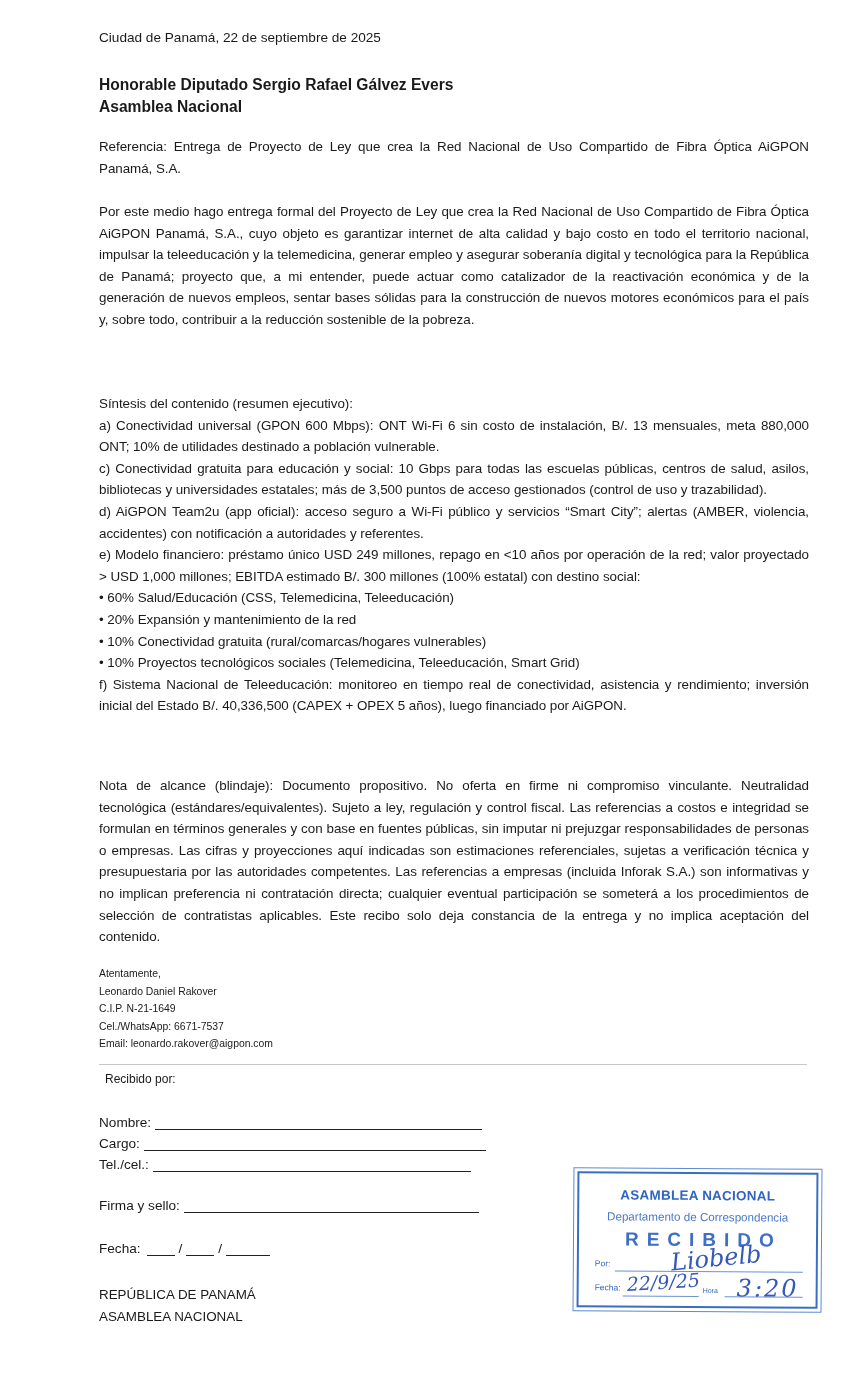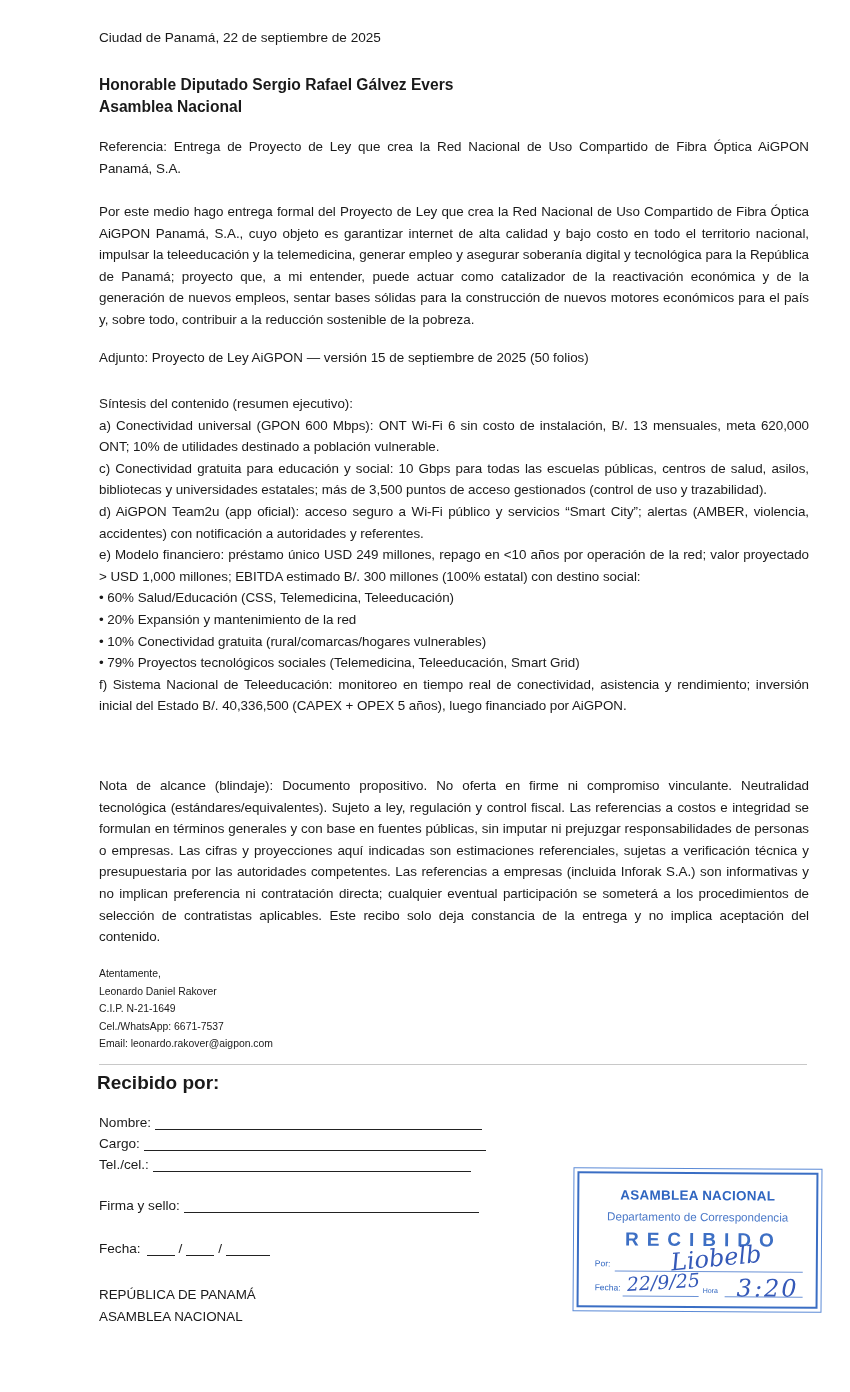--- a/index.html
+++ b/index.html
@@ -12,21 +12,21 @@
   .recipient { left: 99px; top: 74px; font-size: 15.6px; font-weight: bold; line-height: 22px; }
   .ref { top: 136px; }
   .intro { top: 201px; }
   .attach { top: 350px; left: 99px; font-size: 13.4px; }
   .summary { top: 393px; text-align: justify; }
   .summary p { margin: 0; }
   .summary .bullet::before { content: "• "; }
   .note { top: 775px; }
   .sig { left: 99px; top: 965px; font-size: 10.4px; line-height: 17.6px; }
   .sep { left: 99px; top: 1064px; width: 708px; height: 0; border-top: 1px solid #c8c8c8; }
-  .received { left: 97px; top: 1072px; font-size: 19px; font-weight: bold; }
+  .received { left: 105px; top: 1072px; font-size: 12px; }
   .field { left: 99px; font-size: 13.6px; display: flex; align-items: flex-end; }
   .field .line { border-bottom: 1px solid #222; height: 12px; margin-left: 4px; }
   .f-nombre { top: 1115px; }
   .f-cargo { top: 1136px; }
   .f-tel { top: 1157px; }
   .f-firma { top: 1198px; }
   .f-fecha { top: 1241px; }
   .fecha-blank { display: inline-block; border-bottom: 1px solid #222; height: 12px; }
   .slash { margin: 0 4px; }
   .footer { left: 99px; top: 1284px; font-size: 13.4px; line-height: 22px; }
@@ -55,32 +55,31 @@
 
   <div class="abs recipient">
     <div>Honorable Diputado Sergio Rafael Gálvez Evers</div>
     <div>Asamblea Nacional</div>
   </div>
 
   <div class="abs body-text ref">Referencia: Entrega de Proyecto de Ley que crea la Red Nacional de Uso Compartido de Fibra Óptica AiGPON Panamá, S.A.</div>
 
   <div class="abs body-text intro">Por este medio hago entrega formal del Proyecto de Ley que crea la Red Nacional de Uso Compartido de Fibra Óptica AiGPON Panamá, S.A., cuyo objeto es garantizar internet de alta calidad y bajo costo en todo el territorio nacional, impulsar la teleeducación y la telemedicina, generar empleo y asegurar soberanía digital y tecnológica para la República de Panamá; proyecto que, a mi entender, puede actuar como catalizador de la reactivación económica y de la generación de nuevos empleos, sentar bases sólidas para la construcción de nuevos motores económicos para el país y, sobre todo, contribuir a la reducción sostenible de la pobreza.</div>
 
-  <div class="abs attach">Adjunto: Proyecto de Ley AiGPON — versión 15 de septiembre de 2025 (50 folios)</div>
 
   <div class="abs body-text summary">
     <p>Síntesis del contenido (resumen ejecutivo):</p>
-    <p>a) Conectividad universal (GPON 600 Mbps): ONT Wi-Fi 6 sin costo de instalación, B/. 13 mensuales, meta 620,000 ONT; 10% de utilidades destinado a población vulnerable.</p>
+    <p>a) Conectividad universal (GPON 600 Mbps): ONT Wi-Fi 6 sin costo de instalación, B/. 13 mensuales, meta 880,000 ONT; 10% de utilidades destinado a población vulnerable.</p>
     <p>c) Conectividad gratuita para educación y social: 10 Gbps para todas las escuelas públicas, centros de salud, asilos, bibliotecas y universidades estatales; más de 3,500 puntos de acceso gestionados (control de uso y trazabilidad).</p>
     <p>d) AiGPON Team2u (app oficial): acceso seguro a Wi-Fi público y servicios “Smart City”; alertas (AMBER, violencia, accidentes) con notificación a autoridades y referentes.</p>
     <p>e) Modelo financiero: préstamo único USD 249 millones, repago en &lt;10 años por operación de la red; valor proyectado &gt; USD 1,000 millones; EBITDA estimado B/. 300 millones (100% estatal) con destino social:</p>
     <p class="bullet">60% Salud/Educación (CSS, Telemedicina, Teleeducación)</p>
     <p class="bullet">20% Expansión y mantenimiento de la red</p>
     <p class="bullet">10% Conectividad gratuita (rural/comarcas/hogares vulnerables)</p>
-    <p class="bullet">79% Proyectos tecnológicos sociales (Telemedicina, Teleeducación, Smart Grid)</p>
+    <p class="bullet">10% Proyectos tecnológicos sociales (Telemedicina, Teleeducación, Smart Grid)</p>
     <p>f) Sistema Nacional de Teleeducación: monitoreo en tiempo real de conectividad, asistencia y rendimiento; inversión inicial del Estado B/. 40,336,500 (CAPEX + OPEX 5 años), luego financiado por AiGPON.</p>
   </div>
 
   <div class="abs body-text note">Nota de alcance (blindaje): Documento propositivo. No oferta en firme ni compromiso vinculante. Neutralidad tecnológica (estándares/equivalentes). Sujeto a ley, regulación y control fiscal. Las referencias a costos e integridad se formulan en términos generales y con base en fuentes públicas, sin imputar ni prejuzgar responsabilidades de personas o empresas. Las cifras y proyecciones aquí indicadas son estimaciones referenciales, sujetas a verificación técnica y presupuestaria por las autoridades competentes. Las referencias a empresas (incluida Inforak S.A.) son informativas y no implican preferencia ni contratación directa; cualquier eventual participación se someterá a los procedimientos de selección de contratistas aplicables. Este recibo solo deja constancia de la entrega y no implica aceptación del contenido.</div>
 
   <div class="abs sig">
     <div>Atentamente,</div>
     <div>Leonardo Daniel Rakover</div>
     <div>C.I.P. N-21-1649</div>
     <div>Cel./WhatsApp: 6671-7537</div>

